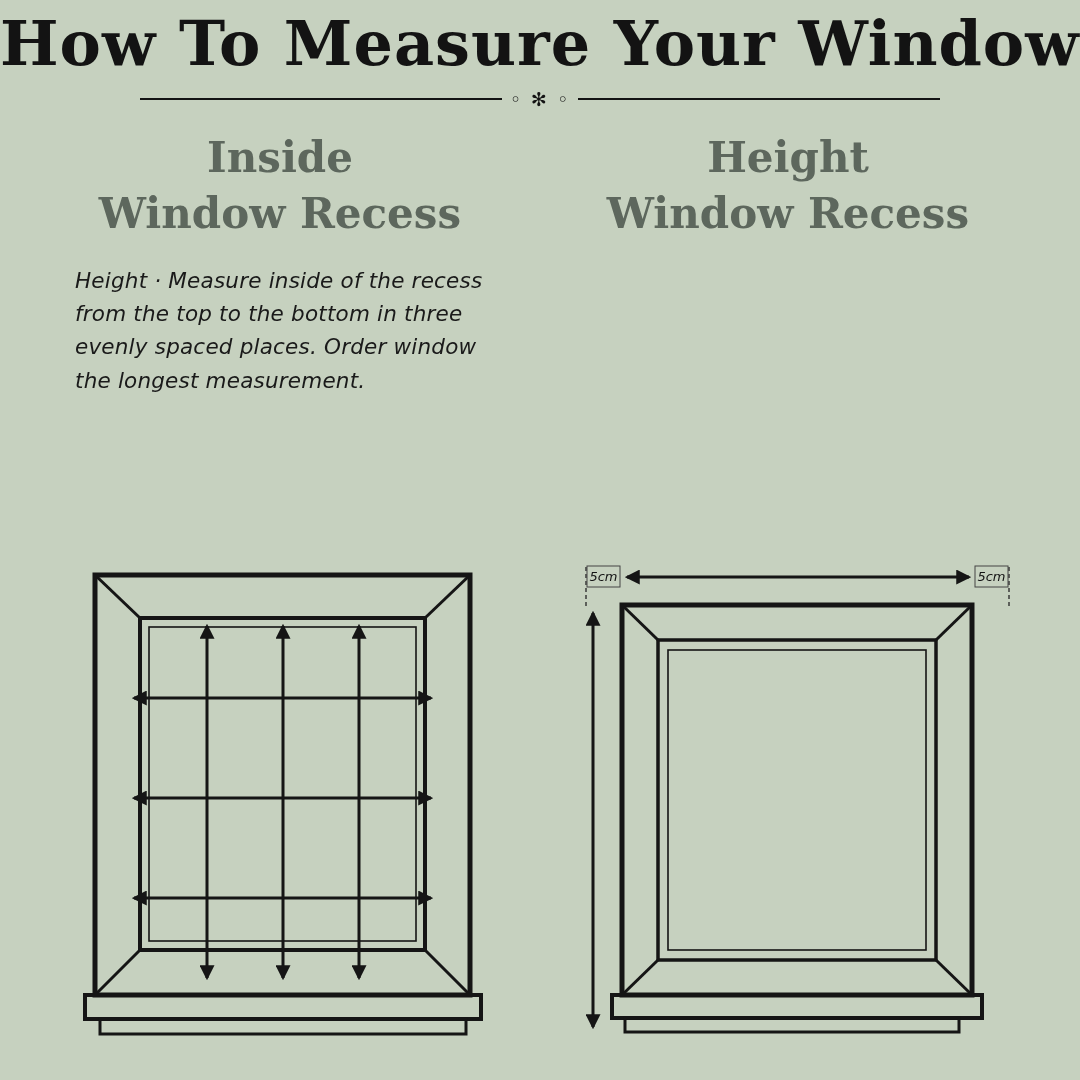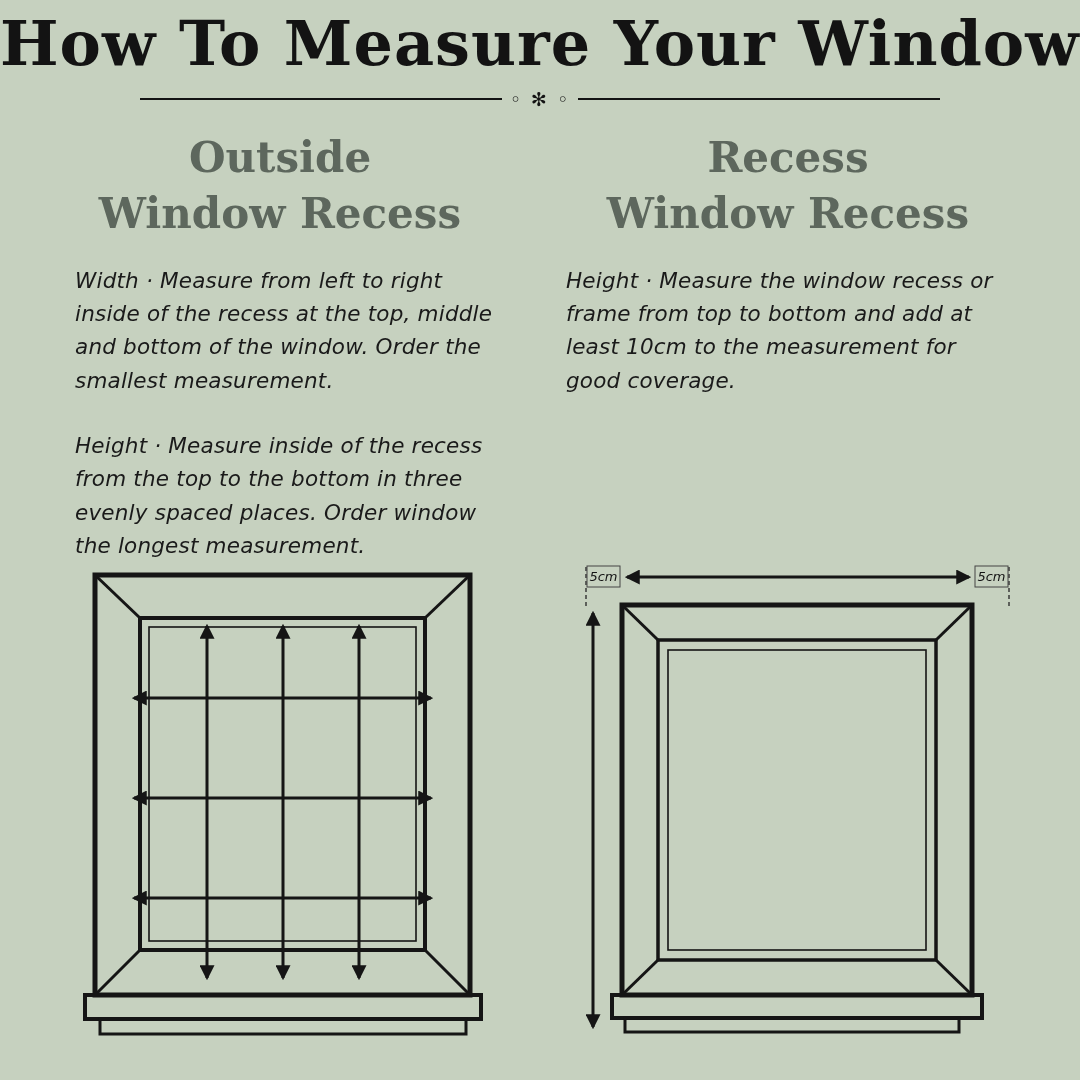--- a/index.html
+++ b/index.html
@@ -86,33 +86,31 @@
   <h1 class="title">How To Measure Your Windows</h1>
 
   <div class="divider">
     <span class="d-line"></span>
     <span class="d-orn">◦ ✻ ◦</span>
     <span class="d-line"></span>
   </div>
 
   <section class="col col-left">
     <h2 class="col-heading">
-      <span class="hl">Outside</span>
+      <span class="hl">Inside</span>
       <span class="hl">Window Recess</span>
     </h2>
-    <p class="body-text">Width · Measure from left to right inside of the recess at the top, middle and bottom of the window. Order the smallest measurement.</p>
     <p class="body-text">Height · Measure inside of the recess from the top to the bottom in three evenly spaced places. Order window the longest measurement.</p>
   </section>
 
   <section class="col col-right">
     <h2 class="col-heading">
-      <span class="hl">Recess</span>
+      <span class="hl">Height</span>
       <span class="hl">Window Recess</span>
     </h2>
-    <p class="body-text">Height · Measure the window recess or frame from top to bottom and add at least 10cm to the measurement for good coverage.</p>
   </section>
 
   <svg class="diagram diagram-left" viewBox="0 0 410 470" aria-hidden="true">
     <defs>
       <marker id="ah1" viewBox="0 0 10 10" refX="8.5" refY="5" markerWidth="5" markerHeight="5" orient="auto-start-reverse">
         <path d="M0,0 L10,5 L0,10 Z" fill="#151515"></path>
       </marker>
     </defs>
 
     <g stroke="#151515" fill="none">

